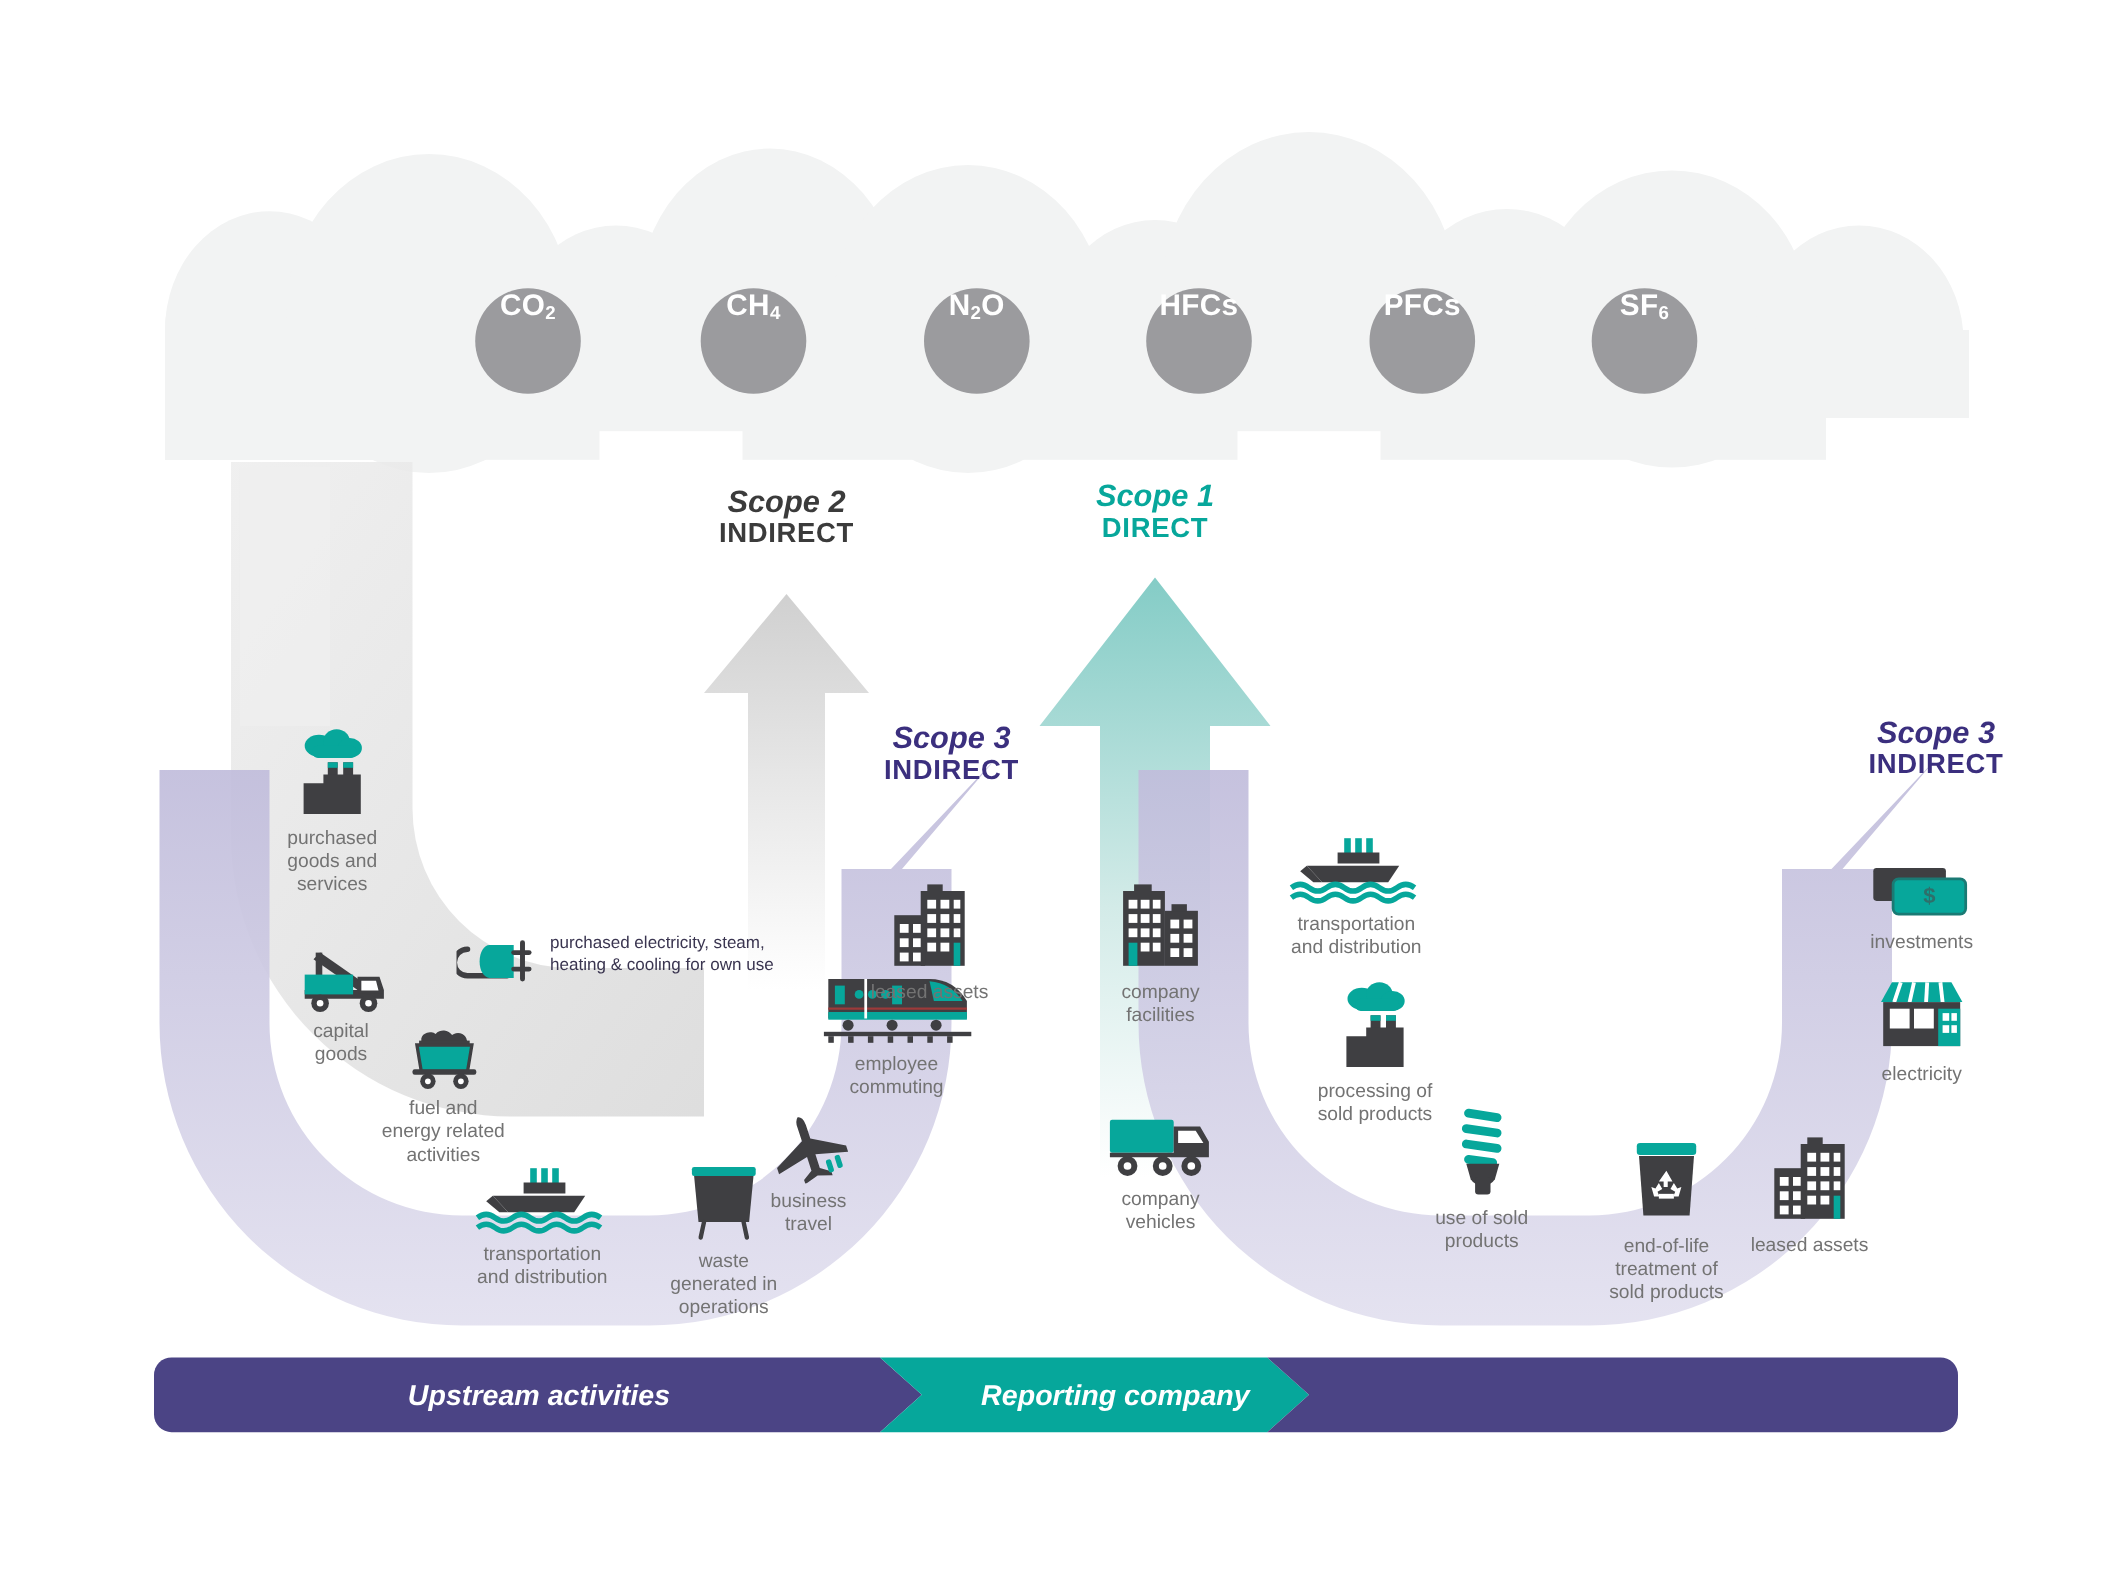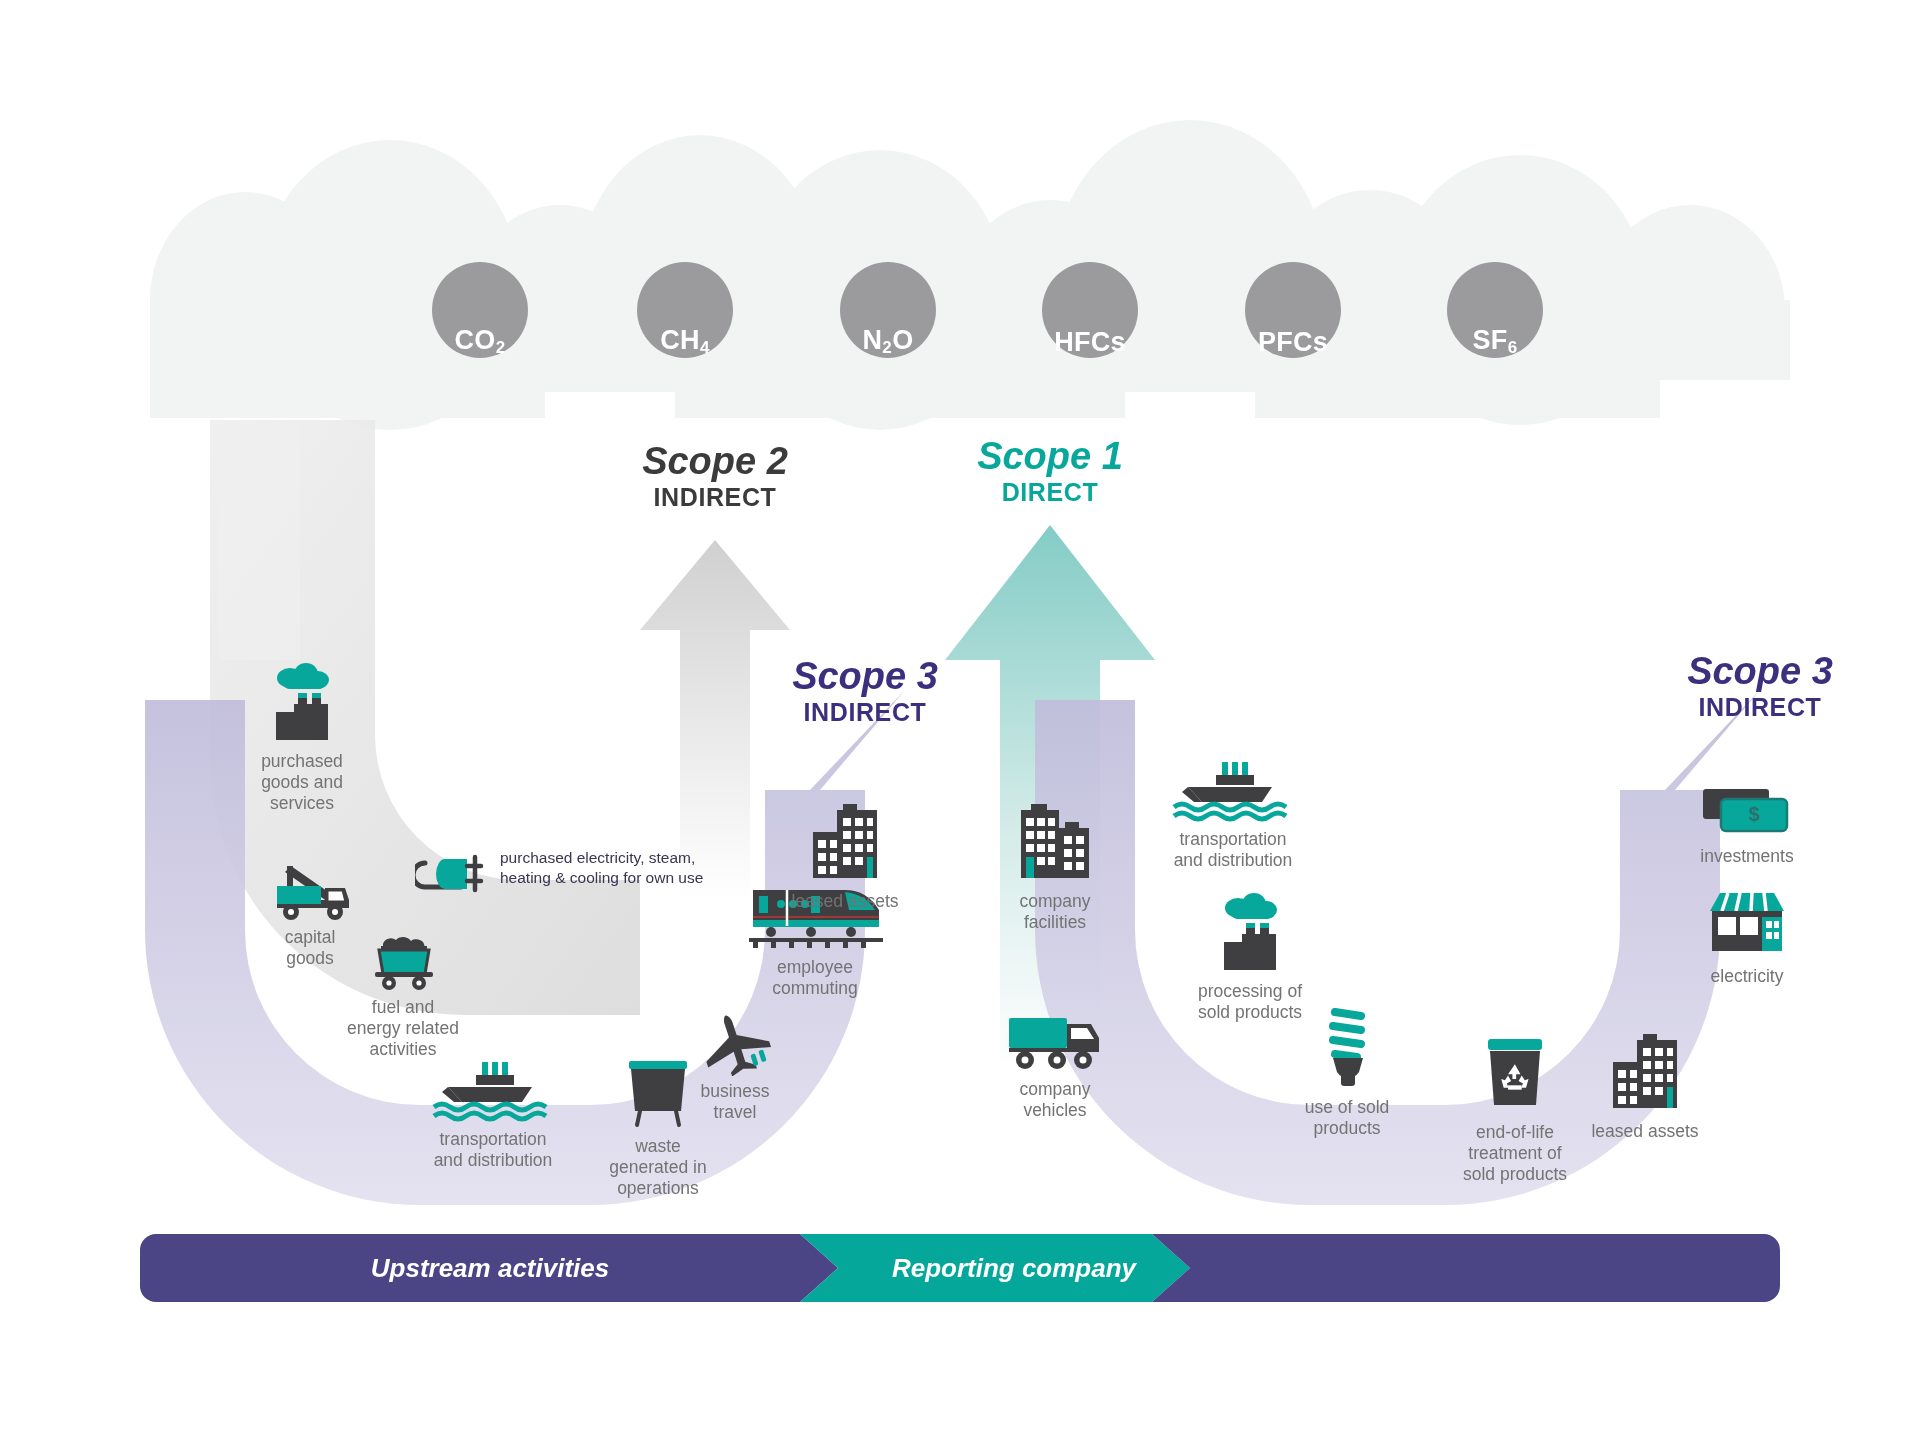--- a/index.html
+++ b/index.html
@@ -3,27 +3,27 @@
 <meta charset="utf-8">
 <style>
   html,body{margin:0;padding:0;background:#ffffff;}
   body{width:1920px;height:1440px;position:relative;overflow:hidden;
        font-family:"Liberation Sans", sans-serif;color:#2f2f46;}
 
   #stage{position:absolute;left:0;top:0;width:1920px;height:1440px;}
 
   
   .bubble{position:absolute;width:96px;height:96px;border-radius:50%;
-          background:#9b9b9e;color:#ffffff;display:flex;align-items:flex-end;
+          background:#9b9b9e;color:#ffffff;display:flex;align-items:flex-start;
           justify-content:center;font-weight:bold;font-size:27px;letter-spacing:.3px;}
   .bubble sub{font-size:17px;vertical-align:-4px;font-weight:bold;}
 
   
   .scopehead{position:absolute;text-align:center;line-height:1.12;}
-  .scopehead .s1{font-style:italic;font-weight:bold;font-size:38px;white-space:nowrap;}
+  .scopehead .s1{font-style:italic;font-weight:bold;font-size:28px;white-space:nowrap;}
   .scopehead .s2{font-weight:bold;font-size:25px;letter-spacing:.6px;white-space:nowrap;}
   .sc-gray .s1,.sc-gray .s2{color:#3b3b3b;}
   .sc-teal .s1,.sc-teal .s2{color:#07a79b;}
   .sc-purple .s1,.sc-purple .s2{color:#3b2f7e;}
 
   
   svg.layer{position:absolute;left:0;top:0;width:1920px;height:1440px;pointer-events:none;}
 
   
   .item{position:absolute;text-align:center;}

